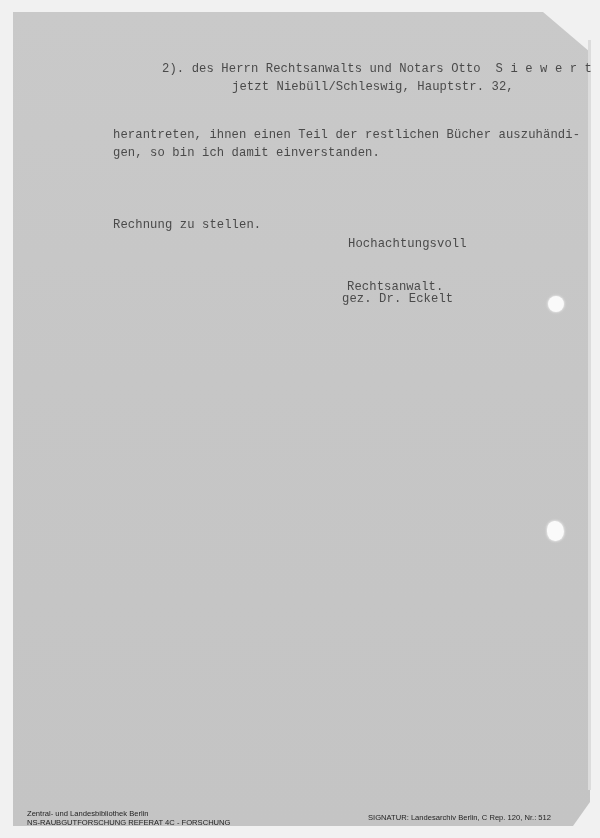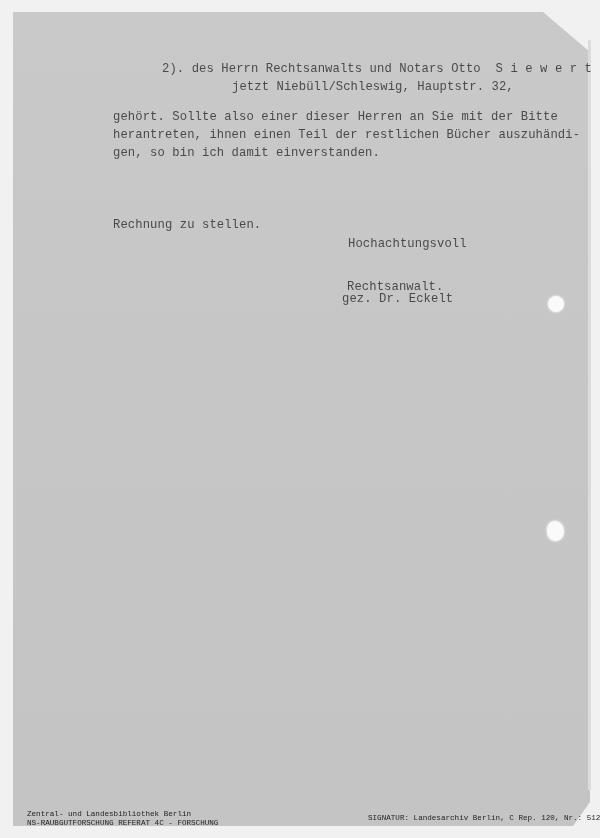--- a/index.html
+++ b/index.html
@@ -47,40 +47,39 @@
       position: absolute;
       font-family: "Liberation Mono", "DejaVu Sans Mono", monospace;
       font-size: 12.2px;
       color: #4a4a4a;
       white-space: pre;
       letter-spacing: 0.1px;
       line-height: 1;
     }
     .footer {
       position: absolute;
-      font-family: Liberation Mono, monospace;
+      font-family: Liberation Sans, sans-serif;
       font-size: 7.6px;
       color: #1e1e1e;
       white-space: pre;
       line-height: 1.15;
     }
   </style>
 </head>
 <body>
 
 <div class="scan">
   <div class="paper"></div>
   <div class="right-edge"></div>
   <div class="hole h1"></div>
   <div class="hole h2"></div>
 
   <div class="tw" style="left:162px; top:63px;">2). des Herrn Rechtsanwalts und Notars Otto  S i e w e r t ,</div>
   <div class="tw" style="left:222px; top:81px;margin-left:10px;">jetzt Niebüll/Schleswig, Hauptstr. 32,</div>
 
-  <div class="tw" style="left:113px; top:111px;">gehört. Sollte also einer dieser Herren an Sie mit der Bitte</div>
   <div class="tw" style="left:113px; top:129px;">herantreten, ihnen einen Teil der restlichen Bücher auszuhändi-</div>
   <div class="tw" style="left:113px; top:147px;">gen, so bin ich damit einverstanden.</div>
 
   <div class="tw" style="left:113px; top:219px;">Rechnung zu stellen.</div>
 
   <div class="tw" style="left:348px; top:238px;">Hochachtungsvoll</div>
   <div class="tw" style="left:342px; top:258px;margin-top:35px;">gez. Dr. Eckelt</div>
   <div class="tw" style="left:347px; top:281px;">Rechtsanwalt.</div>
 
   <div class="footer" style="left:27px; top:810px;">Zentral- und Landesbibliothek Berlin</div>

